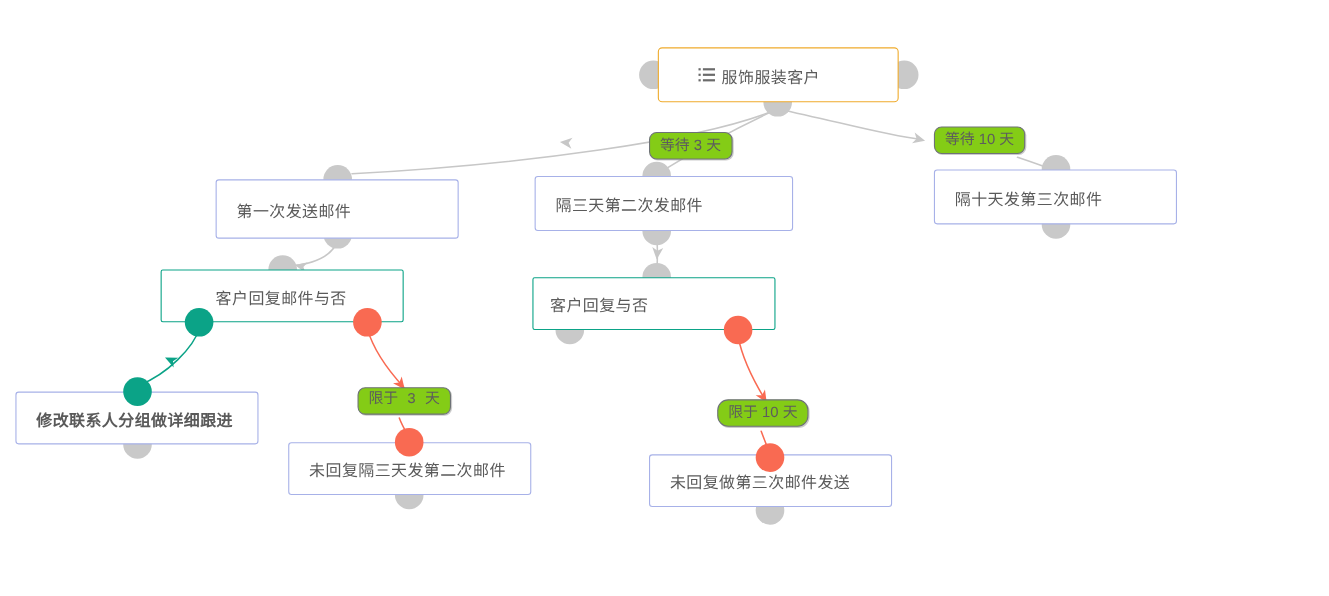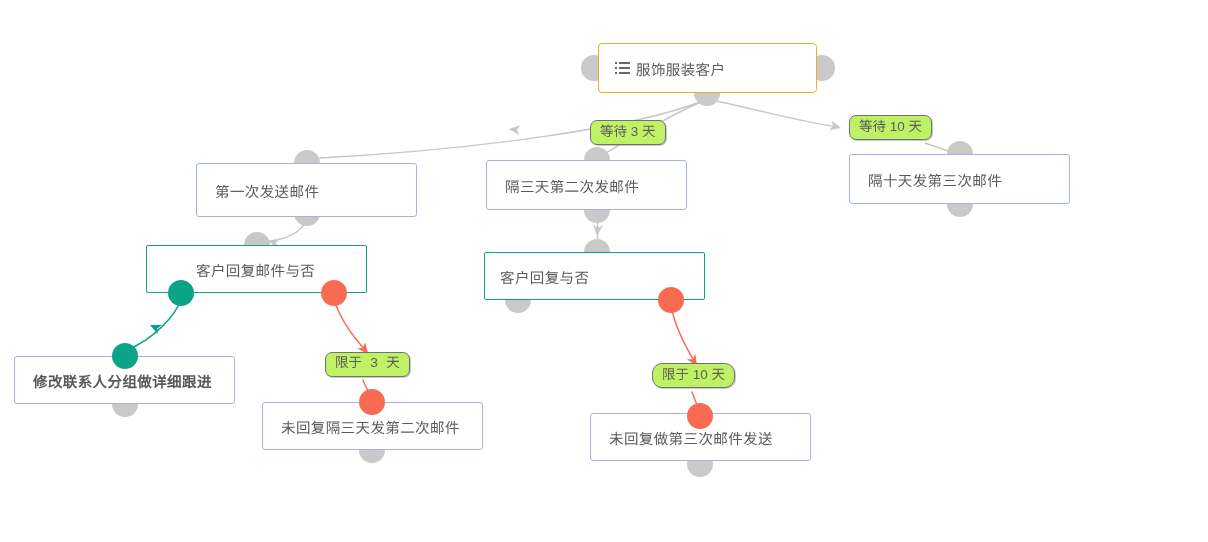--- a/index.html
+++ b/index.html
@@ -97,21 +97,21 @@
   .port.port-top    { transform: translate(-50%, -13px); }
   .port.port-bottom { transform: translate(-50%, -13px); }
   .port.port-right  { transform: translate(-13px, -50%); }
   .port.c-green  { background: #0ba387; z-index: 4; }
   .port.c-orange { background: #f96a52; z-index: 4; }
   .port.c-gray   { background: #c9c9c9; }
   
   .edge-label {
     position: absolute;
     box-sizing: border-box;
-    background: #bef264;
+    background: #84cc16;
     border: 1px solid #6e7277;
     border-radius: 7px;
     padding: 3px 9px 4px;
     font-size: 13.5px;
     color: #5d5d5d;
     white-space: nowrap;
     line-height: 1.15;
     z-index: 5;
     box-shadow: 1px 1px 0 0 rgba(160,160,160,0.55);
   }
@@ -159,41 +159,41 @@
       <div class="port port-bottom c-gray" style="left: 518px; top: 300px;"></div>
       <div class="port port-bottom c-orange" style="left: 671px; top: 300px;"></div>
       <div class="port port-top c-green" style="left: 125px; top: 356px;"></div>
       <div class="port port-bottom c-gray" style="left: 125px; top: 404px;"></div>
       <div class="port port-top c-orange" style="left: 372px; top: 402px;"></div>
       <div class="port port-bottom c-gray" style="left: 372px; top: 450px;"></div>
       <div class="port port-top c-orange" style="left: 700px; top: 416px;"></div>
       <div class="port port-bottom c-gray" style="left: 700px; top: 464px;"></div>
     </div>
   <div id="node-layer">
-      <div class="node type-root" style="left: 598px; top: 43px; width: 219px; height: 50px;">
+      <div class="node type-root" style="left: 598px; top: 43px; width: 219px; height: 50px; padding-left: 20px;">
         <span class="list-icon">
           <span class="li-row">
             <span class="li-dot"></span>
             <span class="li-bar"></span>
           </span>
           <span class="li-row">
             <span class="li-dot"></span>
             <span class="li-bar"></span>
           </span>
           <span class="li-row">
             <span class="li-dot"></span>
             <span class="li-bar"></span>
           </span>
         </span>
         <span class="node-label">服饰服装客户</span>
       </div>
       <div class="node type-task" style="left: 196px; top: 163px; width: 221px; height: 54px;">
         <span class="node-label">第一次发送邮件</span>
       </div>
-      <div class="node type-task" style="left: 486px; top: 160px; width: 201px; height: 50px;">
+      <div class="node type-task" style="left: 486px; top: 160px; width: 235px; height: 50px;">
         <span class="node-label">隔三天第二次发邮件</span>
       </div>
       <div class="node type-task" style="left: 849px; top: 154px; width: 221px; height: 50px;">
         <span class="node-label">隔十天发第三次邮件</span>
       </div>
       <div class="node type-decision" style="left: 146px; top: 245px; width: 221px; height: 48px; padding-left: 34px;">
         <span class="node-label">客户回复邮件与否</span>
       </div>
       <div class="node type-decision" style="left: 484px; top: 252px; width: 221px; height: 48px;">
         <span class="node-label">客户回复与否</span>

